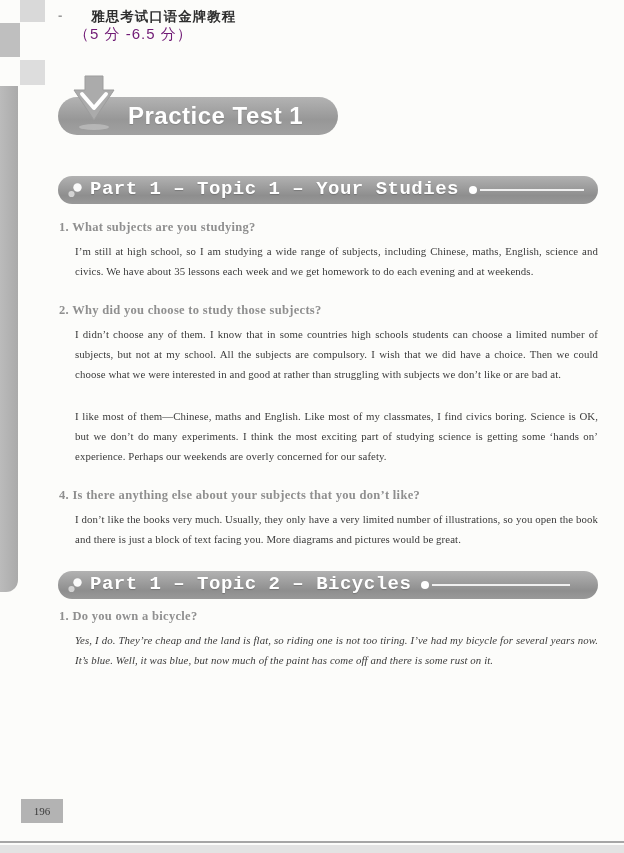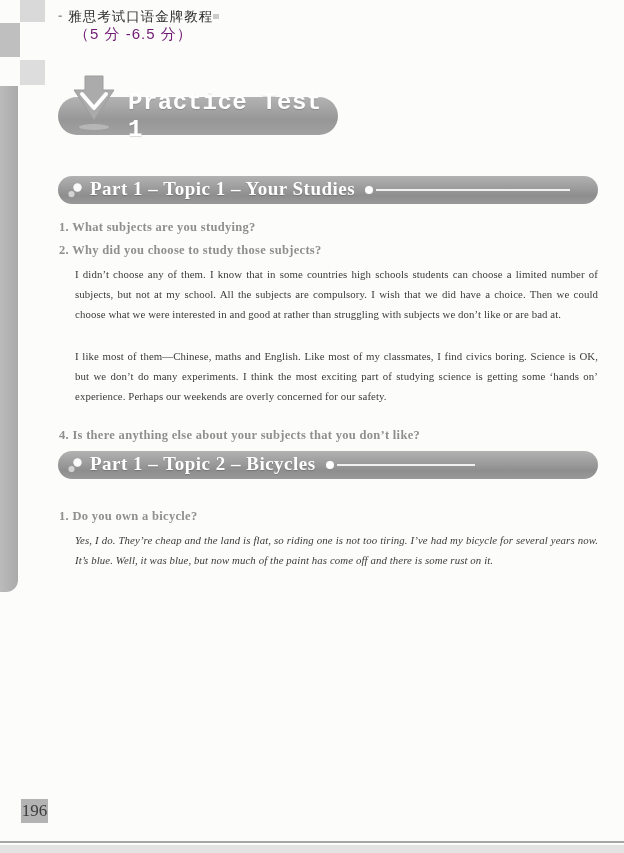--- a/index.html
+++ b/index.html
@@ -18,78 +18,79 @@
     background:linear-gradient(90deg,#bbbbbb,#aaaaaa);
     border-bottom-right-radius:12px;
   }
   
   .book-header {
     position:absolute; left:58px; top:8px;
     font-family:"Liberation Sans", sans-serif;
     display:flex; align-items:flex-start;
   }
   .header-dash { color:#9a9a9a; font-size:13px; margin-right:6px; font-weight:bold; }
-  .book-title  { color:#2e2e2e; font-size:13.5px; font-weight:normal; letter-spacing:1px; }
+  .book-title  { color:#2e2e2e; font-size:13.5px; font-weight:bold; letter-spacing:1px;margin-left:23px; }
   .score-range {
     position:absolute; left:74px; top:25px;
     color:#701a75; font-size:15px; letter-spacing:1px;
     font-family:"Liberation Sans", sans-serif;
   }
   .header-speck { position:absolute; left:213px; top:14px; width:6px; height:5px; background:#cccccc; }
 
   
   .banner {
     position:absolute; left:58px; top:97px; width:280px; height:38px;
     border-radius:19px;
     background:linear-gradient(180deg,#b3b3b3,#979797 60%,#a1a1a1);
     display:flex; align-items:center;
   }
   .banner-arrow { position:absolute; left:12px; top:-22px; width:48px; height:56px; }
   .banner-title {
     margin-left:70px; color:#ffffff; font-weight:bold; font-size:24px;
-    letter-spacing:0.5px; font-family:Liberation Mono, monospace;
+    letter-spacing:0.5px; font-family:Liberation Sans, sans-serif;
     text-shadow:0 1px 1px rgba(0,0,0,0.15);
   }
 
   
   .content { position:absolute; left:58px; top:176px; width:540px; }
 
   .section-bar {
     height:28px; border-radius:14px;
     background:linear-gradient(180deg,#b2b2b2,#8e8e8e 70%,#999999);
     display:flex; align-items:center;
     padding:0 14px 0 9px; box-sizing:border-box;
     margin-bottom:16px;
   }
-  .bar-2 { margin-top:8px; margin-bottom:30px;align-items:center; }
+  .bar-2 { margin-top:8px; margin-bottom:10px;align-items:center; }
   .dots-icon { flex:none; }
   .bar-heading {
     color:#ffffff; font-weight:bold; font-size:19px;
     letter-spacing:0.5px; margin:0 10px 3px 7px; white-space:nowrap;
     text-shadow:0 1px 1px rgba(0,0,0,0.2);
+    font-family:Liberation Mono, monospace;
   }
   .bar-bullet { width:8px; height:8px; border-radius:50%; background:#fff; flex:none; margin-bottom:1px; }
   .bar-line { height:2px; background:rgba(255,255,255,0.85); margin-left:3px; margin-bottom:1px; }
   .line-1 { width:194px; }
   .line-2 { width:138px; }
 
   .question {
     font-size:12.5px; font-weight:bold; color:#8f8f8f;
     margin:8px 0 6px 1px; letter-spacing:0.3px;
   }
   .answer {
     font-size:10.8px; color:#3a3a3a; line-height:20px;
     text-align:justify; margin:0 0 22px 17px; letter-spacing:0.1px;
   }
   .qa-block:last-child .answer { margin-bottom:16px;font-style:italic; }
 
   
   .page-number-badge {
-    position:absolute; left:21px; top:799px; width:27px; height:24px;
-    background:#b3b3b3; color:#3c3c3c; font-size:17px;
+    position:absolute; left:21px; top:799px; width:42px; height:24px;
+    background:#b3b3b3; color:#3c3c3c; font-size:11px;
     display:flex; align-items:center; justify-content:center;
   }
   .footer-rule { position:absolute; left:0; top:841px; width:624px; height:2px; background:#a6a6a6; }
   .footer-band { position:absolute; left:0; top:845px; width:624px; height:8px; background:#e3e3e3; }
 </style>
 </head>
 <body>
 
 <div class="page">
 
@@ -121,30 +122,32 @@
         <circle cx="10.5" cy="5.5" r="4.2" fill="#ffffff" opacity="0.95"></circle>
         <circle cx="4.5" cy="12" r="3.1" fill="#ffffff" opacity="0.6"></circle>
       </svg>
       <span class="bar-heading">Part 1 – Topic 1 – Your Studies</span>
       <span class="bar-bullet"></span>
       <span class="bar-line line-1"></span>
     </div>
 
     <div class="qa-block">
       <p class="question">1. What subjects are you studying?</p>
+      <p class="answer">I’m still at high school, so I am studying a wide range of subjects, including Chinese, maths, English, science and civics. We have about 35 lessons each week and we get homework to do each evening and at weekends.</p>
     </div>
     <div class="qa-block">
       <p class="question">2. Why did you choose to study those subjects?</p>
       <p class="answer">I didn’t choose any of them. I know that in some countries high schools students can choose a limited number of subjects, but not at my school. All the subjects are compulsory. I wish that we did have a choice. Then we could choose what we were interested in and good at rather than struggling with subjects we don’t like or are bad at.</p>
     </div>
     <div class="qa-block">
       <p class="answer">I like most of them—Chinese, maths and English. Like most of my classmates, I find civics boring. Science is OK, but we don’t do many experiments. I think the most exciting part of studying science is getting some ‘hands on’ experience. Perhaps our weekends are overly concerned for our safety.</p>
     </div>
     <div class="qa-block">
       <p class="question">4. Is there anything else about your subjects that you don’t like?</p>
+      <p class="answer">I don’t like the books very much. Usually, they only have a very limited number of illustrations, so you open the book and there is just a block of text facing you. More diagrams and pictures would be great.</p>
     </div>
 
     <div class="section-bar bar-2">
       <svg class="dots-icon" width="16" height="17" viewBox="0 0 16 17">
         <circle cx="10.5" cy="5.5" r="4.2" fill="#ffffff" opacity="0.95"></circle>
         <circle cx="4.5" cy="12" r="3.1" fill="#ffffff" opacity="0.6"></circle>
       </svg>
       <span class="bar-heading">Part 1 – Topic 2 – Bicycles</span>
       <span class="bar-bullet"></span>
       <span class="bar-line line-2"></span>

